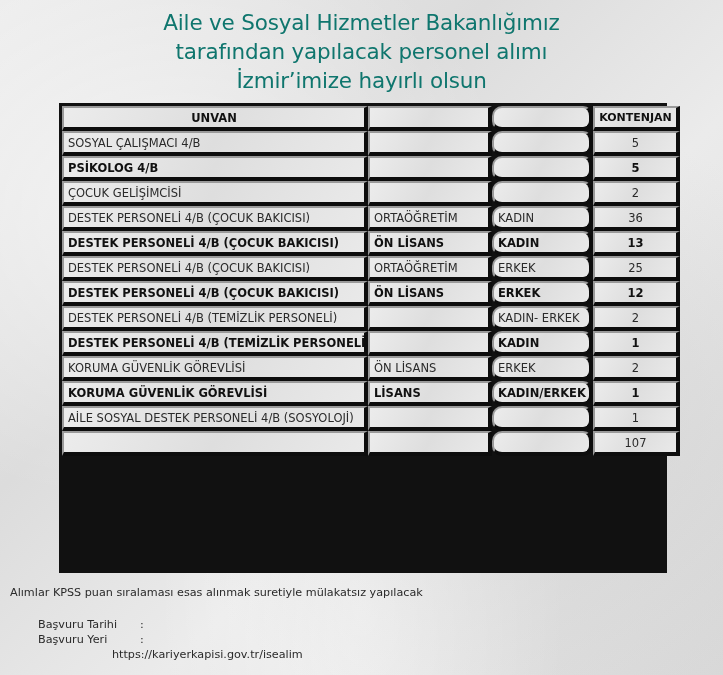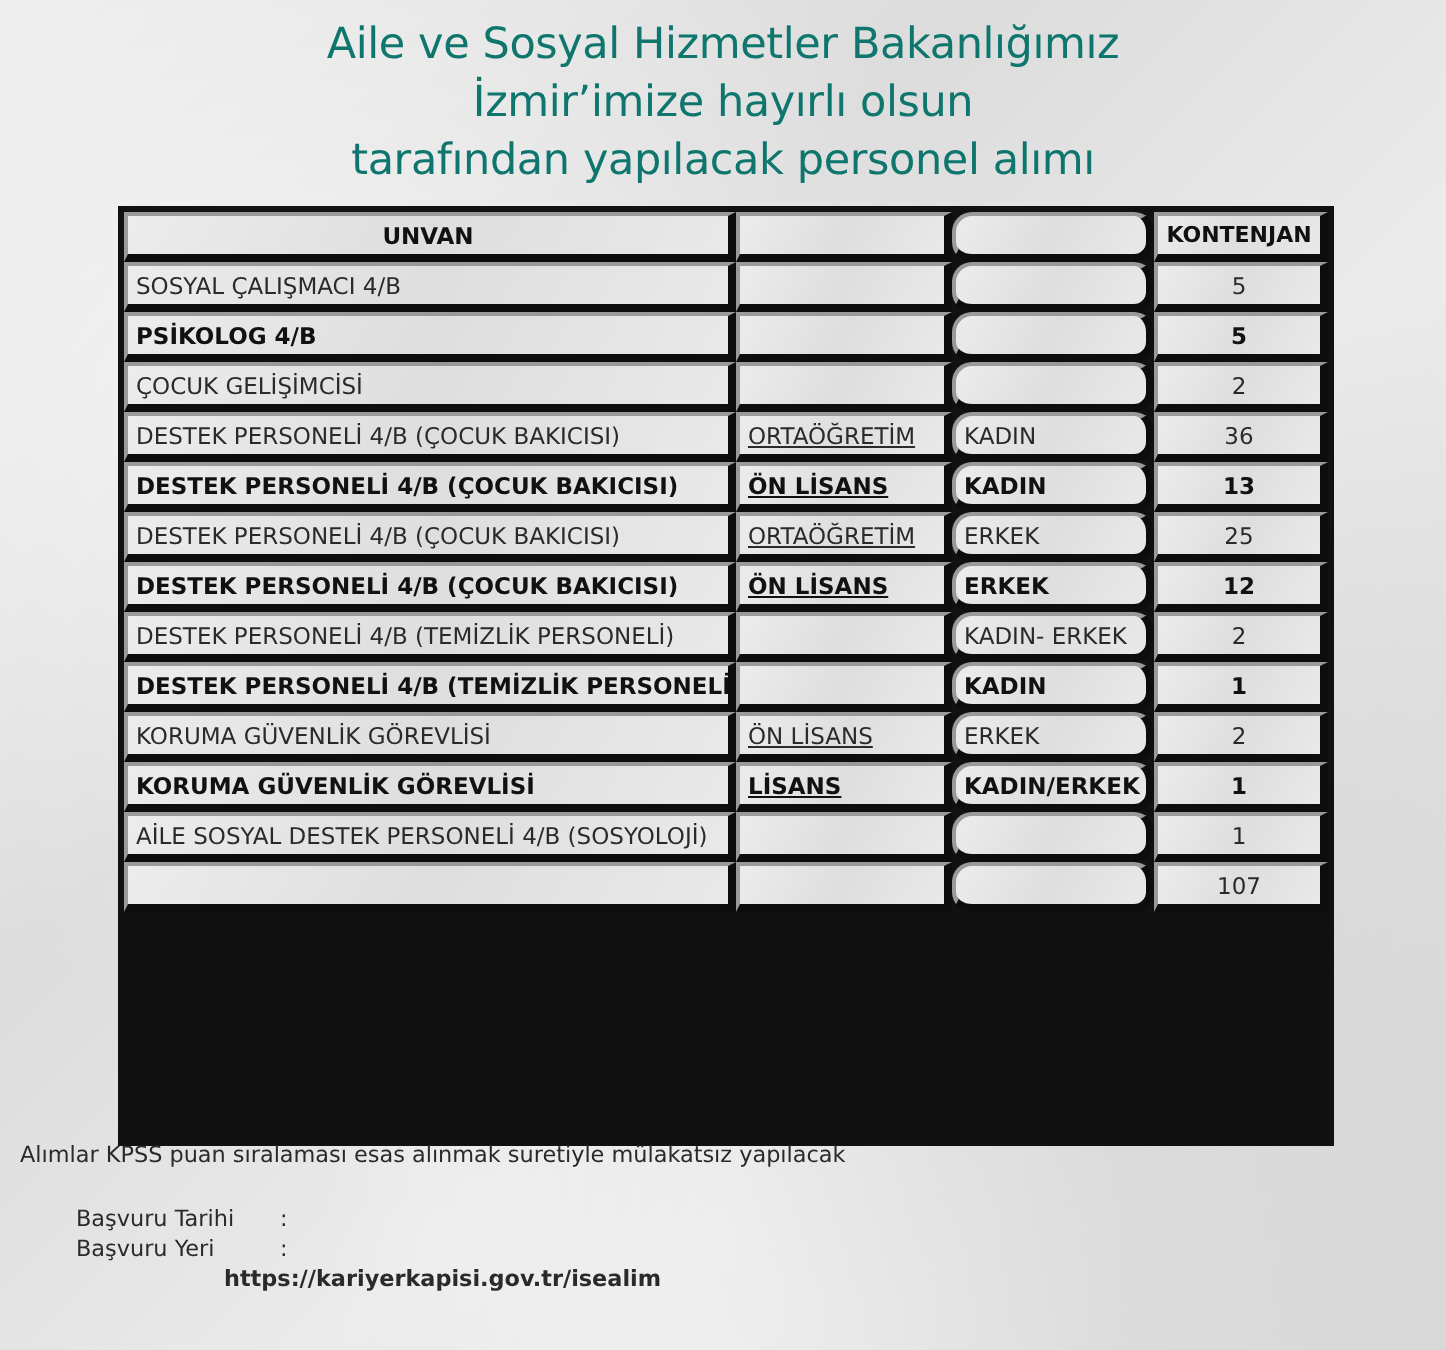--- a/index.html
+++ b/index.html
@@ -66,46 +66,46 @@
       color: #2a2a2a;
       white-space: nowrap;
       overflow: hidden;
       vertical-align: middle;
     }
     table.grid td.num { text-align: center; }
     table.grid tr.bold td { font-weight: bold; color: #111; }
     table.grid tr.head td { font-weight: bold; color: #111; text-align: center; font-size: 11.5px; }
     table.grid tr.head td.c4 { font-size: 11px; padding: 0 1px; }
     .c1 { width: 306px; }
-    .c2 { width: 108px; text-decoration: underline; }
+    .c2 { width: 124px; }
     .c3 { width: 101px; border-radius: 10px; }
     .c4 { width: 87px; }
 
     .footer {
       position: absolute;
       left: 10px;
-      top: 570px;
+      top: 585px;
       font-family: "DejaVu Sans", sans-serif;
       font-size: 11.2px;
       color: #2a2a2a;
       line-height: 15px;
     }
     .footer .note { margin-bottom: 17px; }
     .footer .row { display: flex; white-space: nowrap; margin-left: 28px; }
     .footer .lbl { width: 102px; }
     .footer .sep { width: 10px; }
-    .footer .indent { padding-left: 102px; font-weight: bold; }
+    .footer .indent { padding-left: 102px; }
   </style>
 </head>
 <body>
 
 <div class="title">
   <div>Aile ve Sosyal Hizmetler Bakanlığımız</div>
+  <div>tarafından yapılacak personel alımı</div>
   <div>İzmir’imize hayırlı olsun</div>
-  <div>tarafından yapılacak personel alımı</div>
 </div>
 
 <div class="table-frame">
   <table class="grid">
     <tbody id="tbody">
       <tr class="head">
         <td class="c1">UNVAN</td>
         <td class="c2"></td>
         <td class="c3"></td>
         <td class="c4">KONTENJAN</td>

